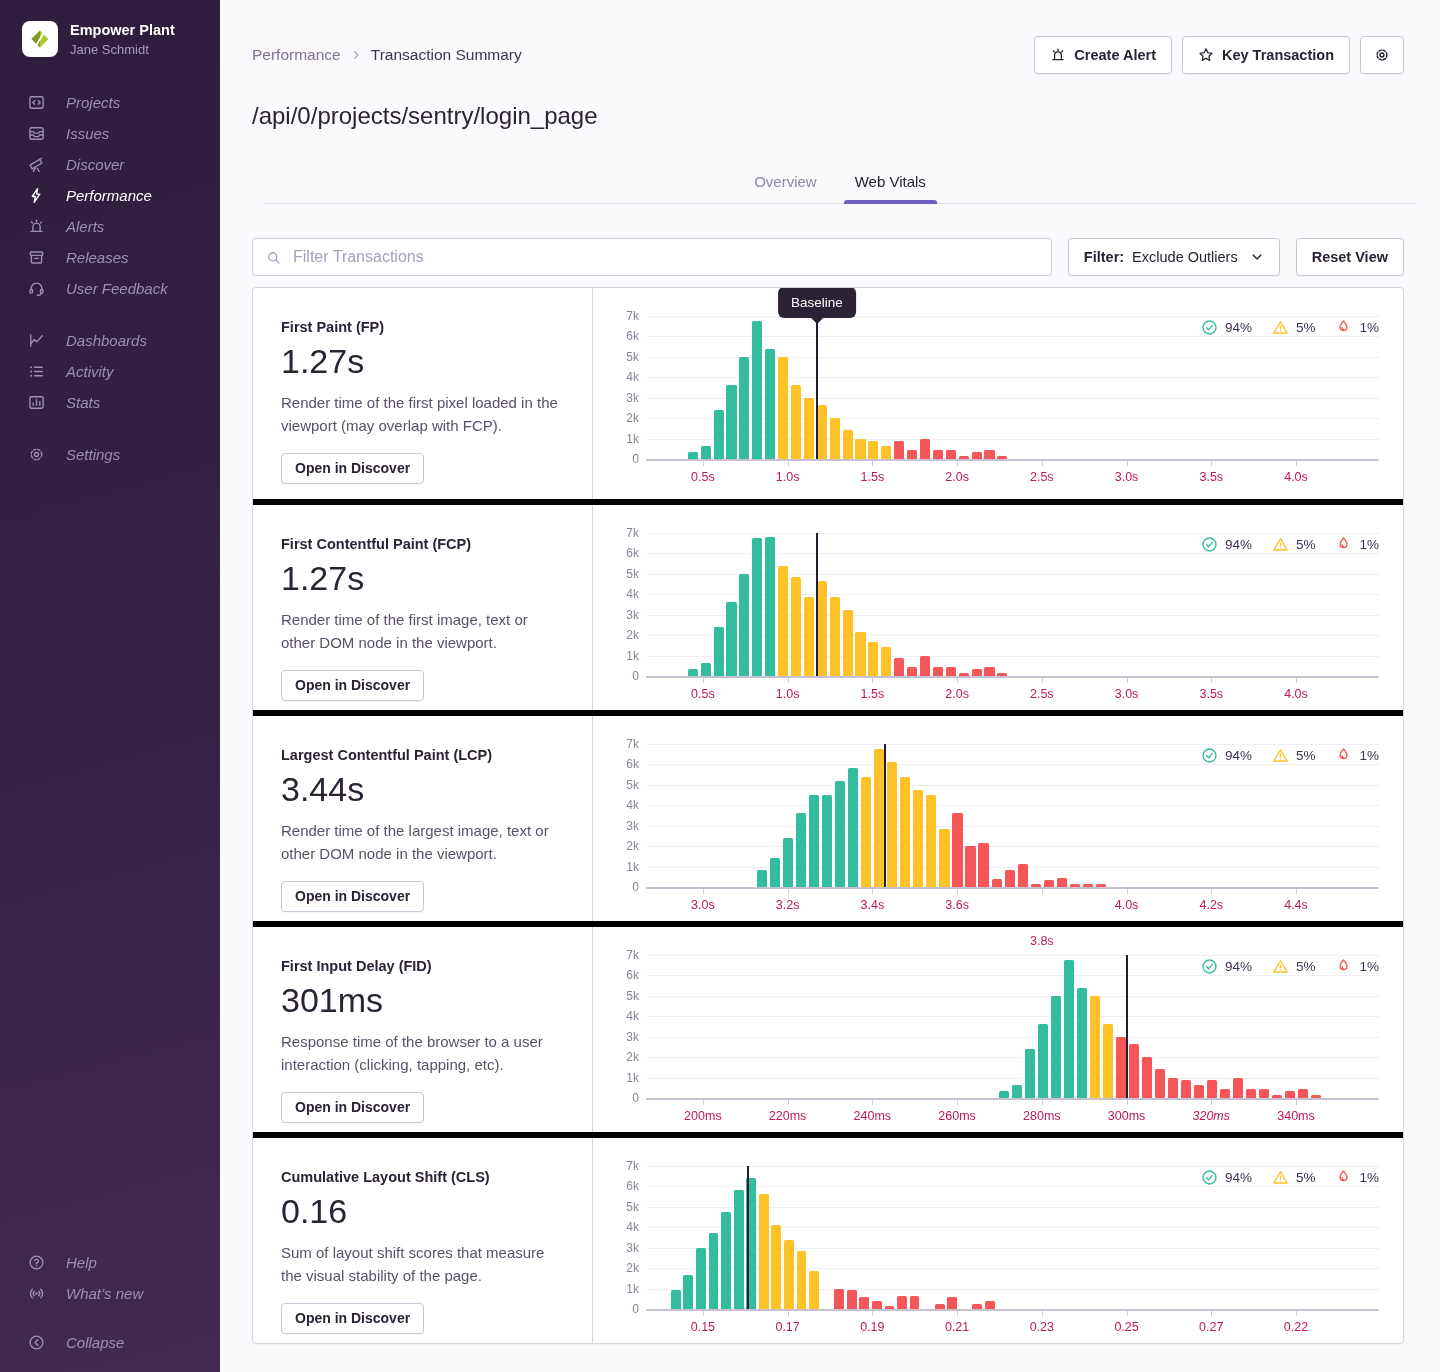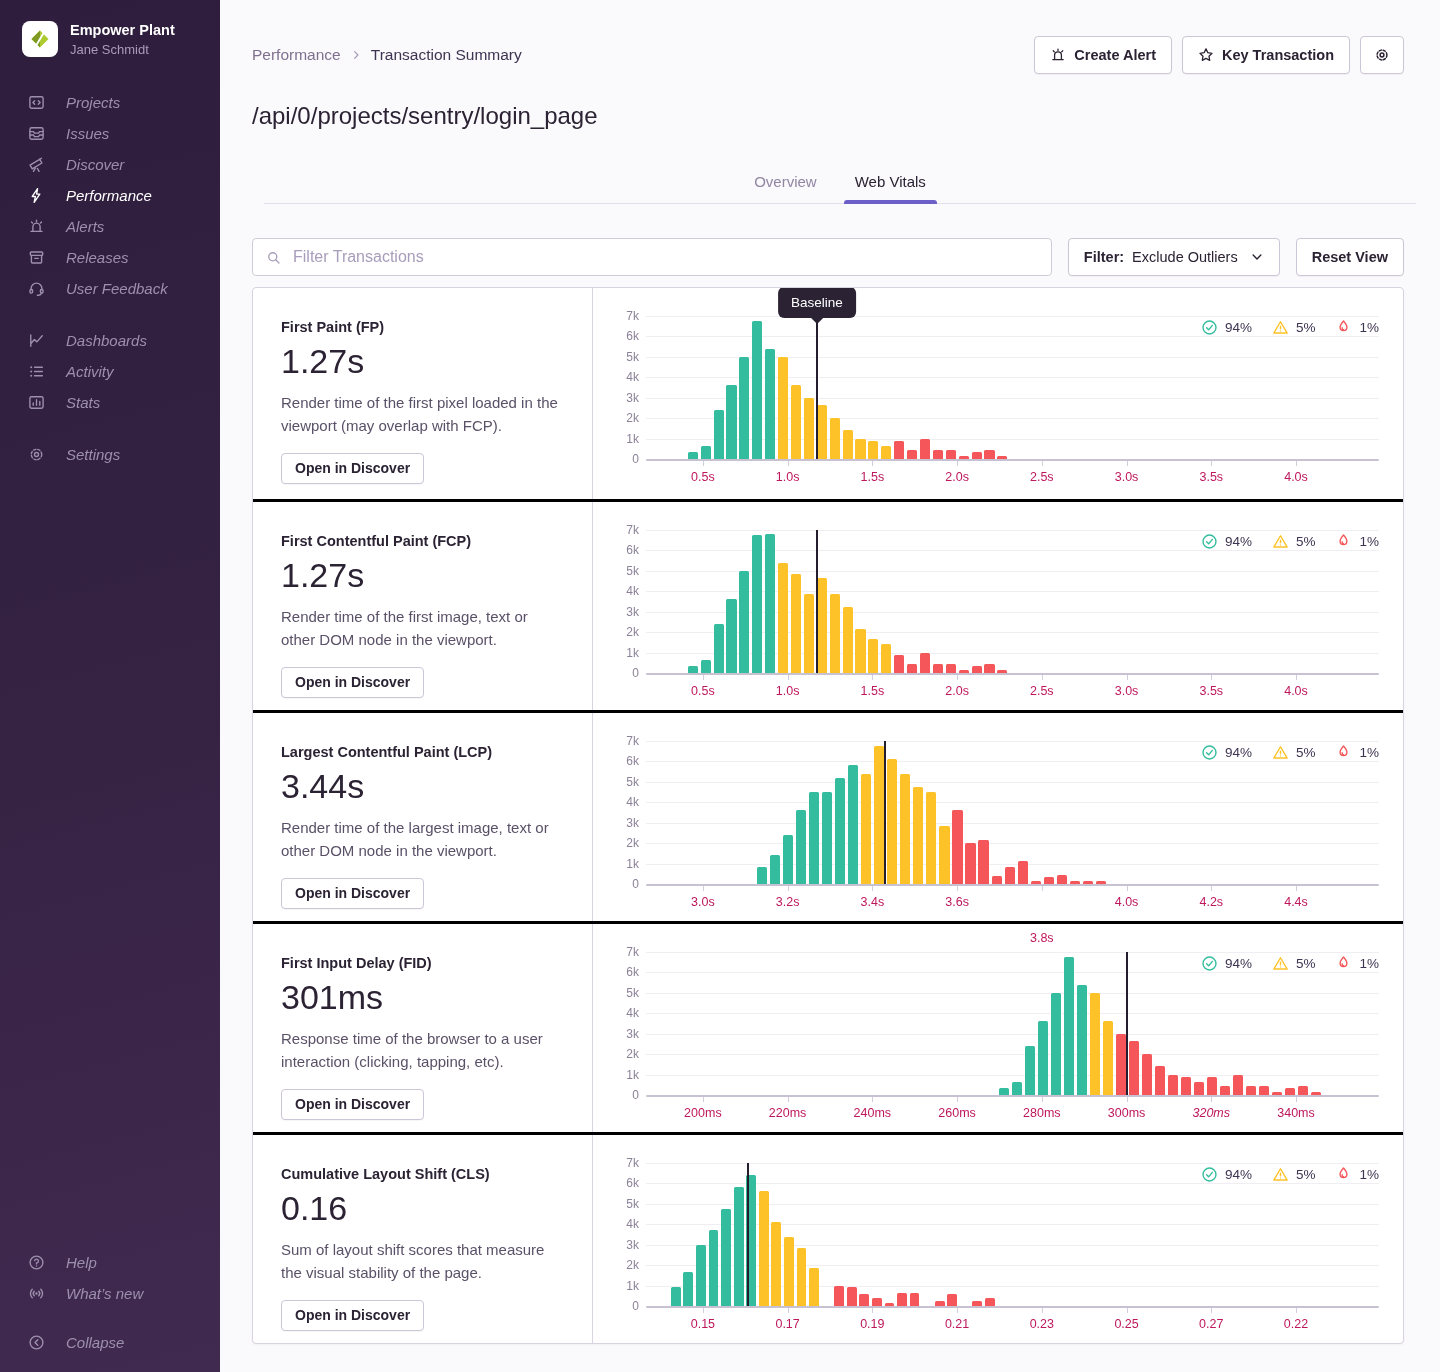--- a/index.html
+++ b/index.html
@@ -57,21 +57,21 @@
   }
   .search svg { width:15px; height:15px; flex:none; }
   .search input { flex:1; border:0; outline:0; background:transparent; font-family:inherit; font-size:16px; color:#0c4a6e; }
   .search input::placeholder { color:#a89dba; }
   .filter-btn .fval { font-weight:400; }
   .filter-btn svg { width:14px; height:14px; margin-left:4px; }
 
   
   .panel { margin-top:11px; background:#fff; border:1px solid #d9d2e1; border-radius:4px; overflow:hidden; box-shadow:0 1px 2px rgba(40,30,60,.04); }
   .vrow { display:grid; grid-template-columns:340px 1fr; height:211px; }
-  .vrow + .vrow { border-top:3px solid #000000; }
+  .vrow + .vrow { border-top:6px solid #000000; }
   .vcard { border-right:1px solid #d9d2e1; padding:31px 28px 0; }
   .vlabel { font-size:14.5px; font-weight:700; color:#2b2233; }
   .vvalue { font-size:34px; color:#2b2233; margin-top:7px; }
   .vdesc { font-size:15px; line-height:1.55; color:#5a5168; margin-top:10px; }
   .vbtn { margin-top:15px; height:31px; padding:0 13px; font-size:14px; }
   .vchart { position:relative; padding:28px 24px 0 16px; }
   .plotrow { display:flex; height:145px; }
   .ylab { width:30px; margin-right:7px; position:relative; font-size:12px; color:#8c8298; }
   .ylab span { position:absolute; right:0; transform:translateY(-50%); }
   .plot { flex:1; position:relative; }

